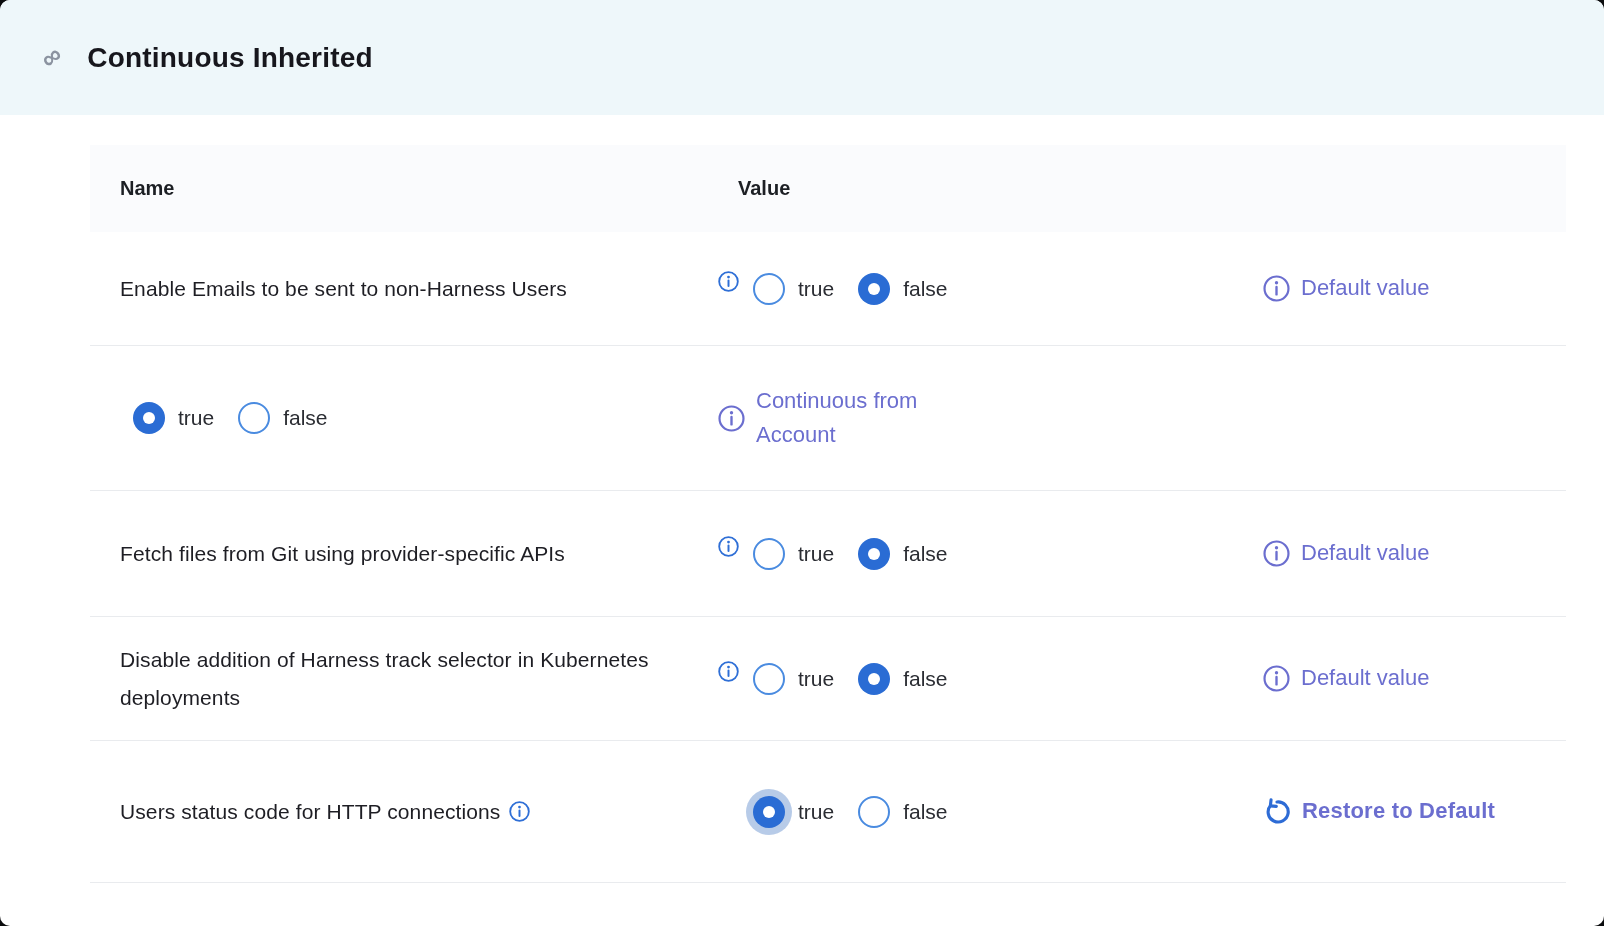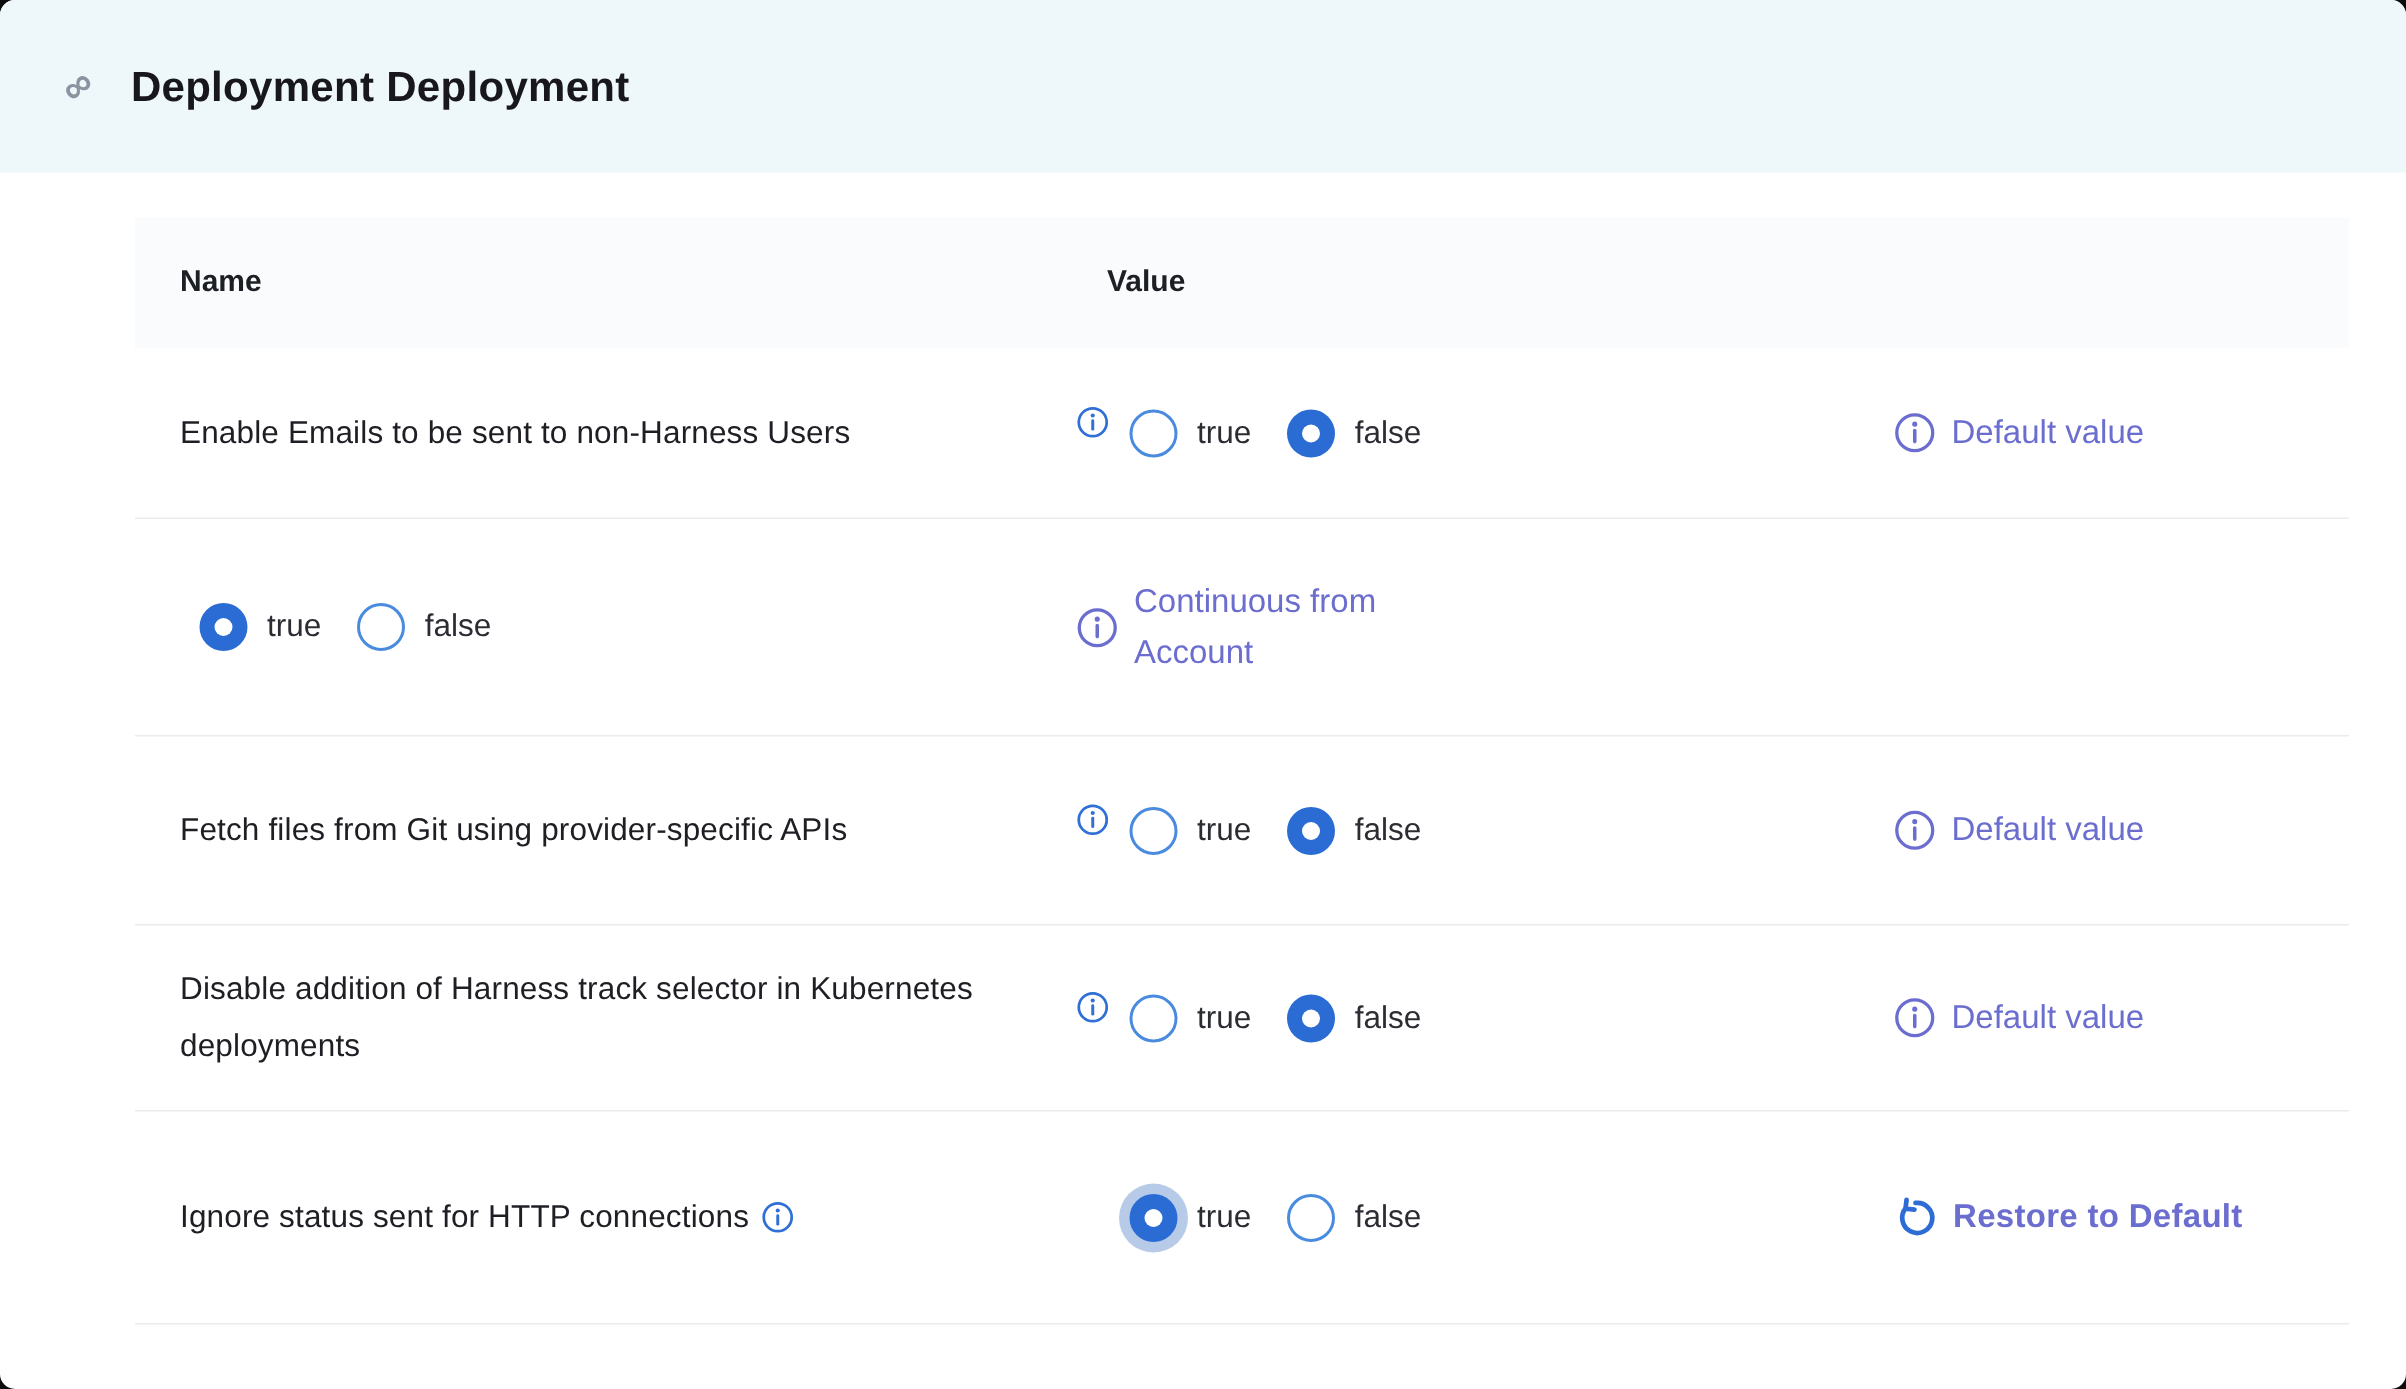--- a/index.html
+++ b/index.html
@@ -93,21 +93,21 @@
   .status-restore{color:#2d6bd5;}
   .status-restore .stext{font-weight:700;letter-spacing:.2px;text-align:center;}
 </style>
 </head>
 <body>
 
 <div class="screen">
 
   <div class="band">
     <span class="link-icon">∞</span>
-    <h1 class="band-title">Deployment Deployment</h1>
+    <h1 class="band-title">Continuous Inherited</h1>
   </div>
 
   <div class="table">
     <div class="thead">
       <div class="h-name">Name</div>
       <div class="h-value">Value</div>
       <div class="h-status"></div>
     </div>
 
     <div class="tbody">
@@ -251,21 +251,21 @@
                 <path d="M8 7.1 v4.4" stroke="currentColor" stroke-width="1.4" stroke-linecap="round"></path>
               </svg>
             </span>
 
           <span class="stext">Default value</span>
         </div>
       </div>
 
       <div class="trow icon-label focused">
         <div class="cell name">
-          <span class="nlabel">Ignore status sent for HTTP connections</span>
+          <span class="nlabel">Users status code for HTTP connections</span>
           <span class="label-info">
               <svg class="ii" viewBox="0 0 16 16">
                 <circle cx="8" cy="8" r="7.1" fill="none" stroke="currentColor" stroke-width="1.4"></circle>
                 <circle cx="8" cy="4.6" r="1.05" fill="currentColor"></circle>
                 <path d="M8 7.2 v4.3" stroke="currentColor" stroke-width="1.5" stroke-linecap="round"></path>
               </svg>
             </span>
         </div>
         <div class="cell value">
           <span class="vslot">

